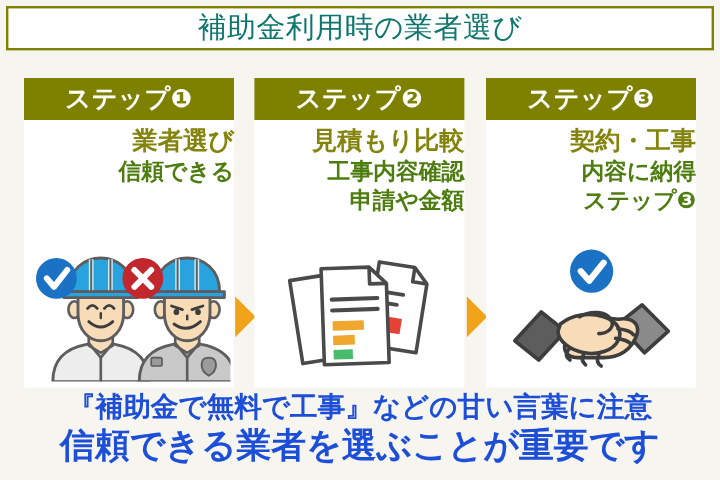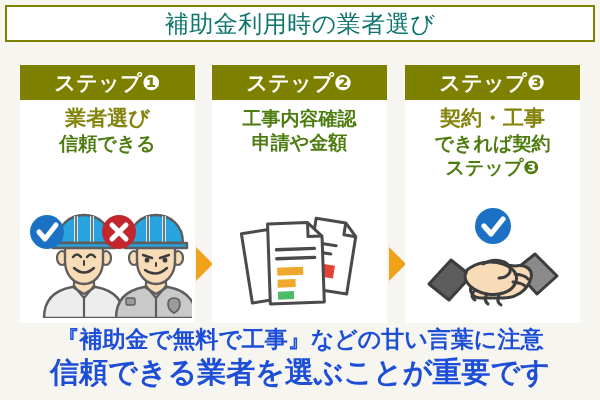--- a/index.html
+++ b/index.html
@@ -68,21 +68,21 @@
     color: #ffffff;
     font-size: 21px;
     font-weight: bold;
     line-height: 1;
     white-space: nowrap;
     letter-spacing: 0.5px;
   }
 
   .step-body {
     padding-top: 6px;
-    text-align: center;
+    text-align: right;
   }
   .step-title {
     color: #84840c;
     font-size: 21px;
     font-weight: bold;
     line-height: 1.18;
     white-space: nowrap;
   }
   .step-desc {
     color: #4d7c0f;
@@ -234,20 +234,21 @@
     </div>
   </div>
 
   <div class="step-arrow" id="arrow-1"></div>
 
   <div class="step-panel p2">
     <div class="step-header">
       <span class="step-header-label">ステップ❷</span>
     </div>
     <div class="step-body">
+      <div class="step-title">見積もり比較</div>
       <div class="step-desc">工事内容確認</div>
       <div class="step-desc">申請や金額</div>
     </div>
     <div class="step-art">
       <svg width="130" height="110" viewBox="0 0 130 110">
 
         <g transform="rotate(-9 40 60)">
           <path d="M12 22 L44 22 L56 34 L56 92 L12 92 Z" fill="#ffffff" stroke="#4a4a4a" stroke-width="3" stroke-linejoin="round"></path>
           <path d="M44 22 L44 34 L56 34" fill="none" stroke="#4a4a4a" stroke-width="3" stroke-linejoin="round"></path>
         </g>
@@ -274,21 +275,21 @@
   </div>
 
   <div class="step-arrow" id="arrow-2"></div>
 
   <div class="step-panel p3">
     <div class="step-header">
       <span class="step-header-label">ステップ❸</span>
     </div>
     <div class="step-body">
       <div class="step-title">契約・工事</div>
-      <div class="step-desc">できれば契約</div>
+      <div class="step-desc">内容に納得</div>
       <div class="step-desc">ステップ❸</div>
     </div>
     <div class="step-art">
       <svg width="140" height="112" viewBox="0 0 140 112">
 
         <g>
           <circle cx="70" cy="20" r="18" fill="#1b72c4"></circle>
           <path d="M61 20 l7 8 l12 -15" fill="none" stroke="#ffffff" stroke-width="5.2" stroke-linecap="round" stroke-linejoin="round"></path>
         </g>
 

